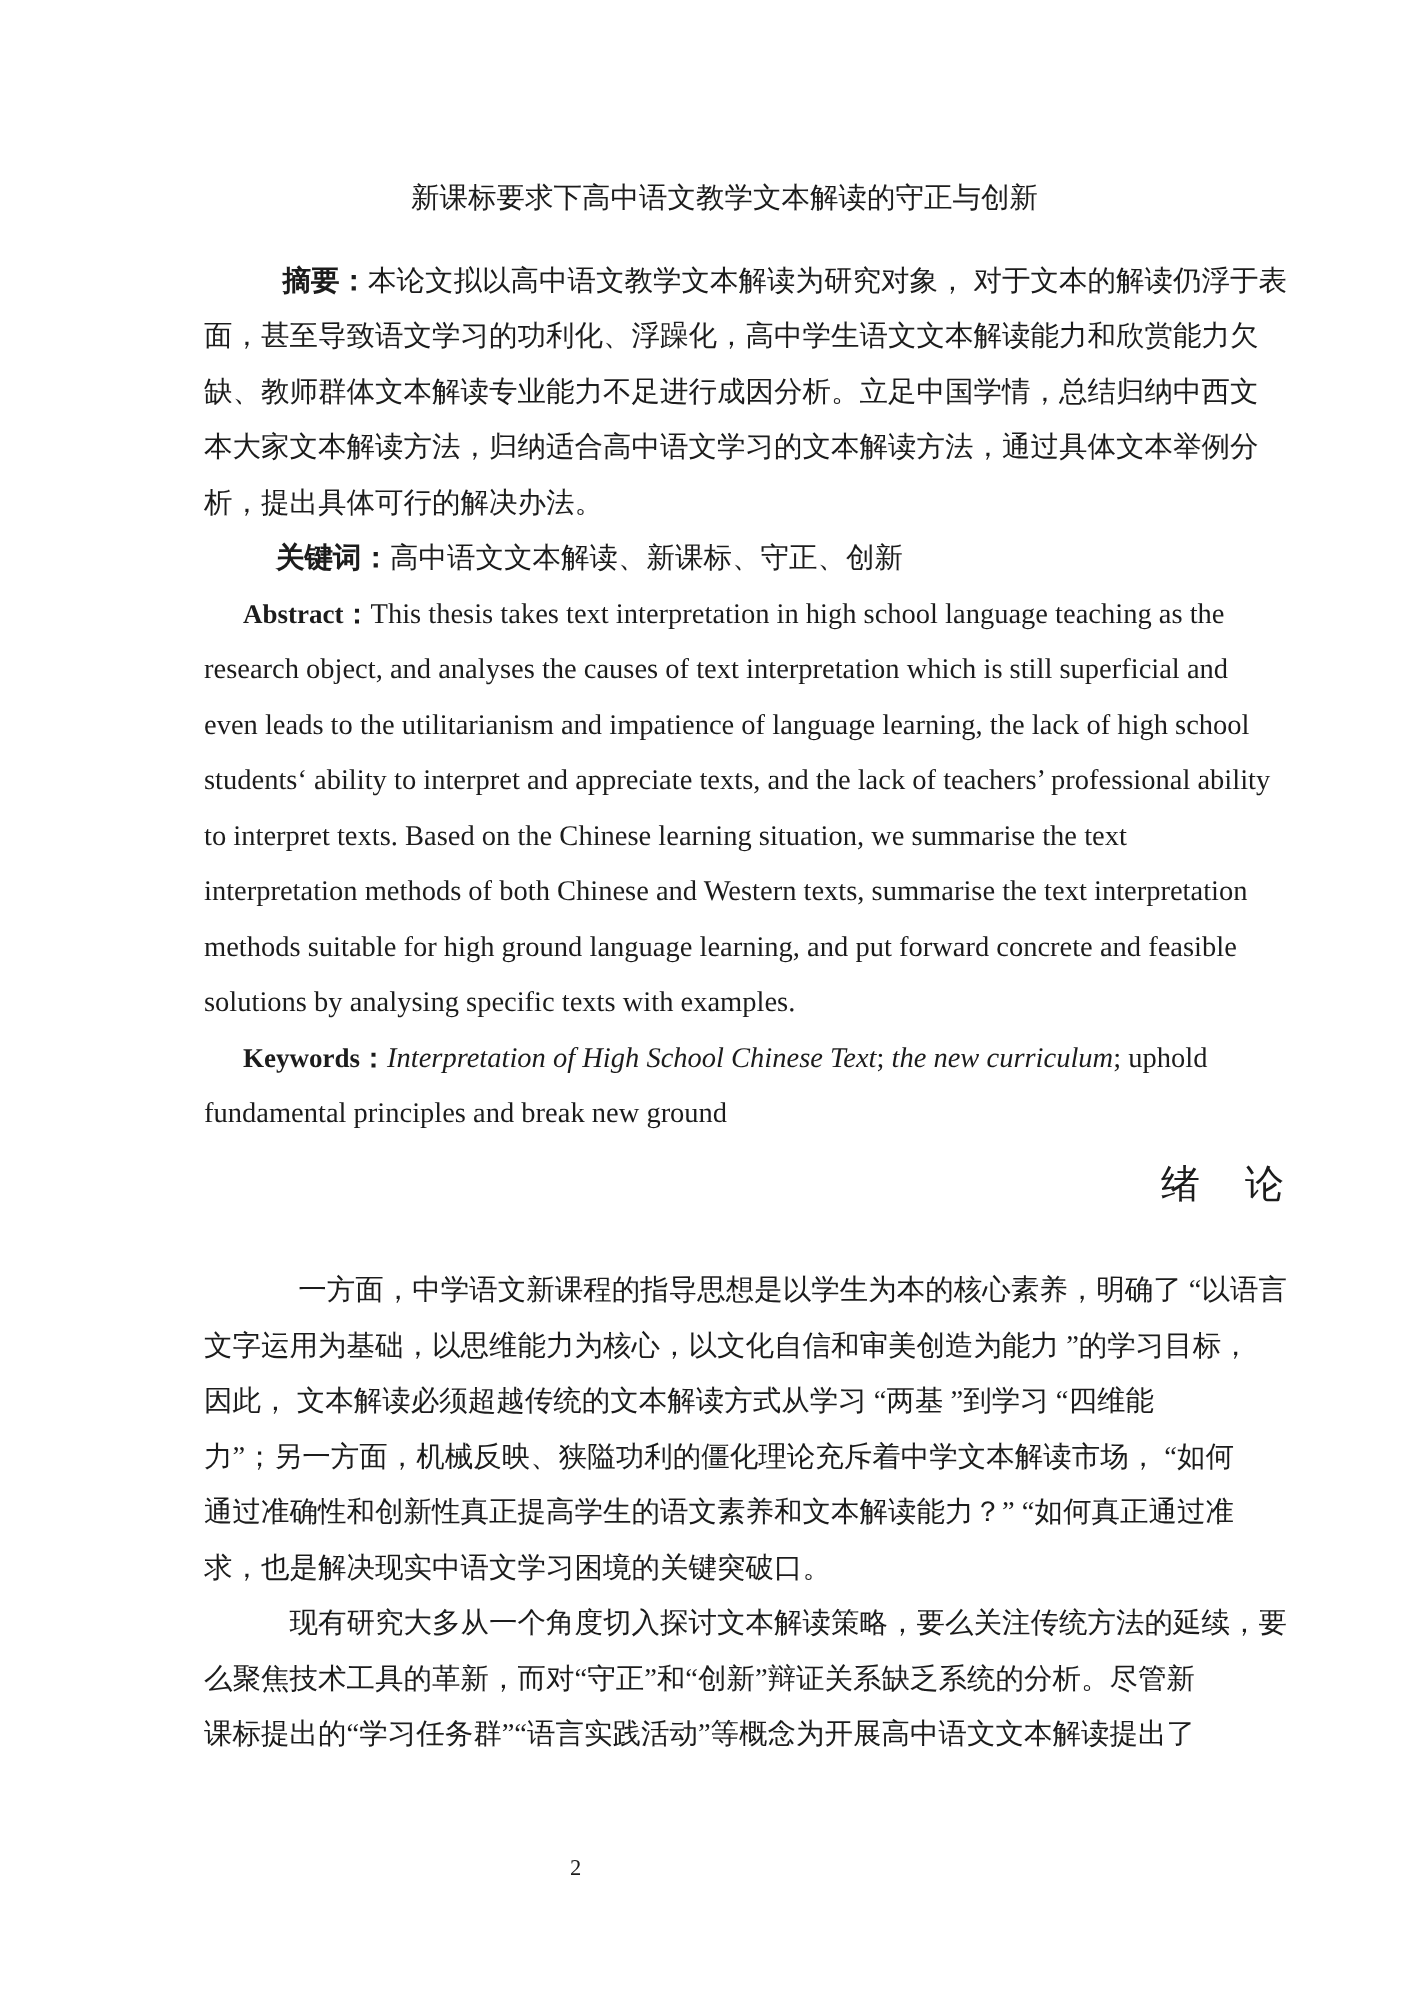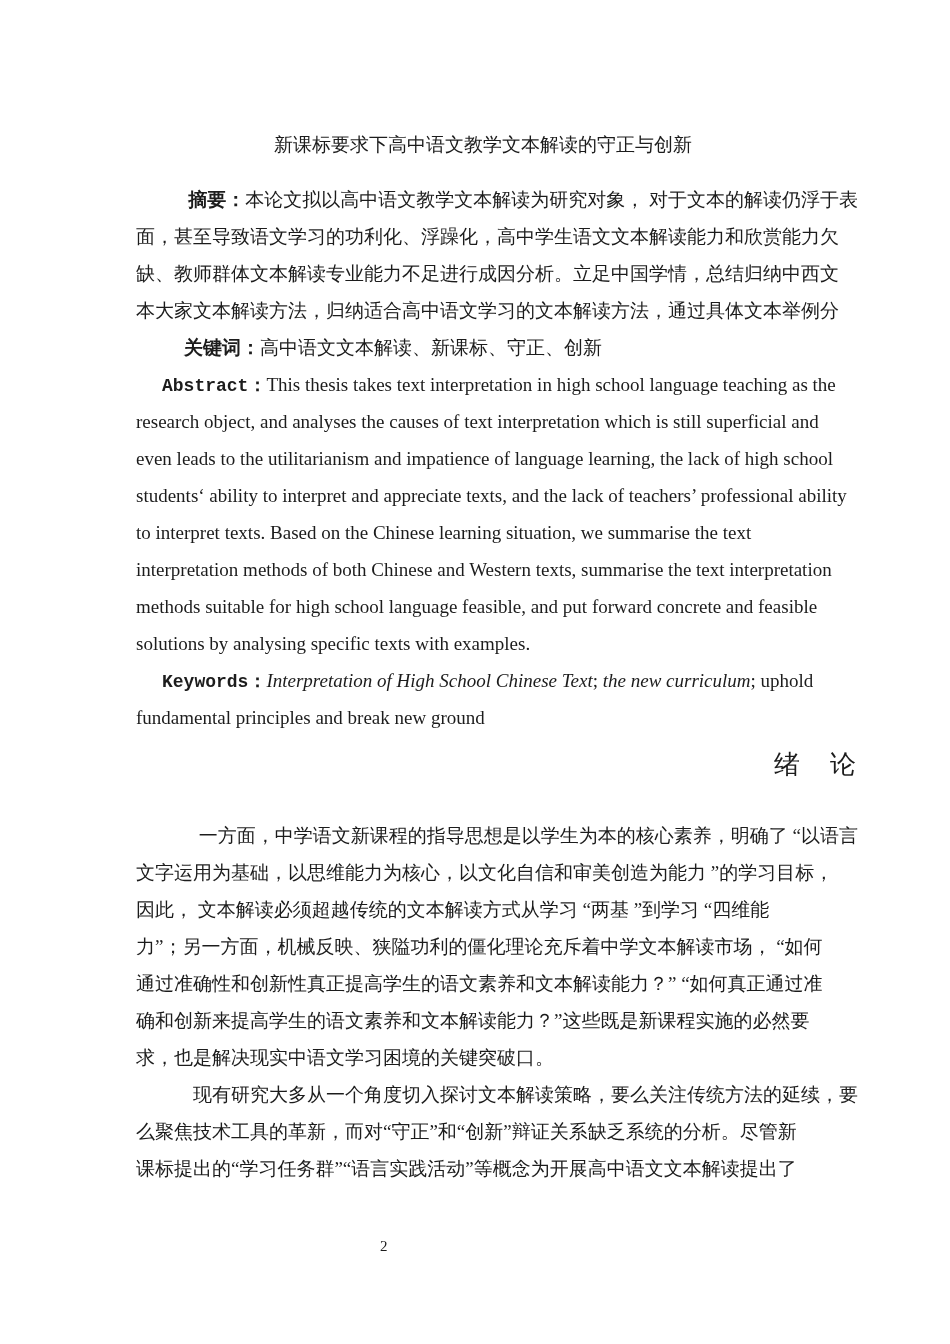--- a/index.html
+++ b/index.html
@@ -1,26 +1,26 @@
 <!DOCTYPE html>
 <html><head>
 <meta charset="utf-8">
 <style>
   html,body{margin:0;padding:0;background:#ffffff;}
   .page{
     position:relative;width:950px;height:1344px;background:#ffffff;
     color:#1c1c1c;font-family:"Liberation Serif","DejaVu Serif",serif;
     overflow:hidden;
   }
-  .content{position:absolute;left:136px;top:12px;width:722px;}
+  .content{position:absolute;left:136px;top:0;width:722px;}
   .line{height:37px;line-height:37px;font-size:19px;white-space:pre;overflow:hidden;}
   .title-line{margin-top:114px;text-align:center;padding-right:28px;}
   .abs-cn{margin-top:18px;}
   .lbl{font-weight:bold;}
-  .lbl-mono{font-family:Liberation Mono, monospace;font-weight:bold;font-size:18px;}
+  .lbl-mono{font-family:Liberation Serif, serif;font-weight:bold;font-size:18px;}
   .em{font-style:italic;margin-top:37px;}
   .ind2{text-indent:38px;text-align:right;}
   .ind25{text-indent:48px;}
   .ind-en{text-indent:26px;}
   .heading{margin-top:9px;height:40px;line-height:40px;font-size:26px;text-align:right;padding-left:50px;letter-spacing:2px;white-space:pre;}
   .body-p1{margin-top:32px;font-family:Liberation Serif, serif;}
   .pagenum{position:absolute;left:380px;top:1236px;font-size:15px;line-height:20px;}
 </style>
 </head>
 <body>
@@ -28,49 +28,49 @@
 <div class="page">
   <div class="content">
 
     <div class="line title-line">新课标要求下高中语文教学文本解读的守正与创新</div>
 
     <div class="abs-cn">
       <div class="line ind2"><span class="lbl">摘要：</span><span>本论文拟以高中语文教学文本解读为研究对象， 对于文本的解读仍浮于表</span></div>
       <div class="line">面，甚至导致语文学习的功利化、浮躁化，高中学生语文文本解读能力和欣赏能力欠</div>
       <div class="line">缺、教师群体文本解读专业能力不足进行成因分析。立足中国学情，总结归纳中西文</div>
       <div class="line">本大家文本解读方法，归纳适合高中语文学习的文本解读方法，通过具体文本举例分</div>
+      <div class="line">析，提出具体可行的解决办法。</div>
     </div>
 
     <div class="line ind25"><span class="lbl">关键词：</span><span>高中语文文本解读、新课标、守正、创新</span></div>
 
     <div>
       <div class="line ind-en"><span class="lbl-mono">Abstract：</span><span>This thesis takes text interpretation in high school language teaching as the</span></div>
       <div class="line">research object, and analyses the causes of text interpretation which is still superficial and</div>
       <div class="line">even leads to the utilitarianism and impatience of language learning, the lack of high school</div>
       <div class="line">students‘ ability to interpret and appreciate texts, and the lack of teachers’ professional ability</div>
       <div class="line">to interpret texts. Based on the Chinese learning situation, we summarise the text</div>
       <div class="line">interpretation methods of both Chinese and Western texts, summarise the text interpretation</div>
-      <div class="line">methods suitable for high school language feasible, and put forward concrete and feasible</div>
+      <div class="line">methods suitable for high ground language learning, and put forward concrete and feasible</div>
       <div class="line">solutions by analysing specific texts with examples.</div>
     </div>
 
     <div>
       <div class="line ind-en"><span class="lbl-mono">Keywords：</span><span class="em">Interpretation of High School Chinese Text</span><span>; </span><span class="em">the new curriculum</span><span>; </span><span>uphold</span></div>
       <div class="line">fundamental principles and break new ground</div>
     </div>
 
     <div class="heading">绪　论</div>
 
     <div class="body-p1">
       <div class="line ind2">一方面，中学语文新课程的指导思想是以学生为本的核心素养，明确了 “以语言</div>
       <div class="line">文字运用为基础，以思维能力为核心，以文化自信和审美创造为能力 ”的学习目标，</div>
       <div class="line">因此， 文本解读必须超越传统的文本解读方式从学习 “两基 ”到学习 “四维能</div>
       <div class="line">力”；另一方面，机械反映、狭隘功利的僵化理论充斥着中学文本解读市场， “如何</div>
       <div class="line">通过准确性和创新性真正提高学生的语文素养和文本解读能力？” “如何真正通过准</div>
-      <div class="line">确和创新来提高学生的语文素养和文本解读能力？”这些既是新课程实施的必然要</div>
       <div class="line">求，也是解决现实中语文学习困境的关键突破口。</div>
     </div>
 
     <div>
       <div class="line ind2">现有研究大多从一个角度切入探讨文本解读策略，要么关注传统方法的延续，要</div>
       <div class="line">么聚焦技术工具的革新，而对“守正”和“创新”辩证关系缺乏系统的分析。尽管新</div>
       <div class="line">课标提出的“学习任务群”“语言实践活动”等概念为开展高中语文文本解读提出了</div>
     </div>
 
   </div>

